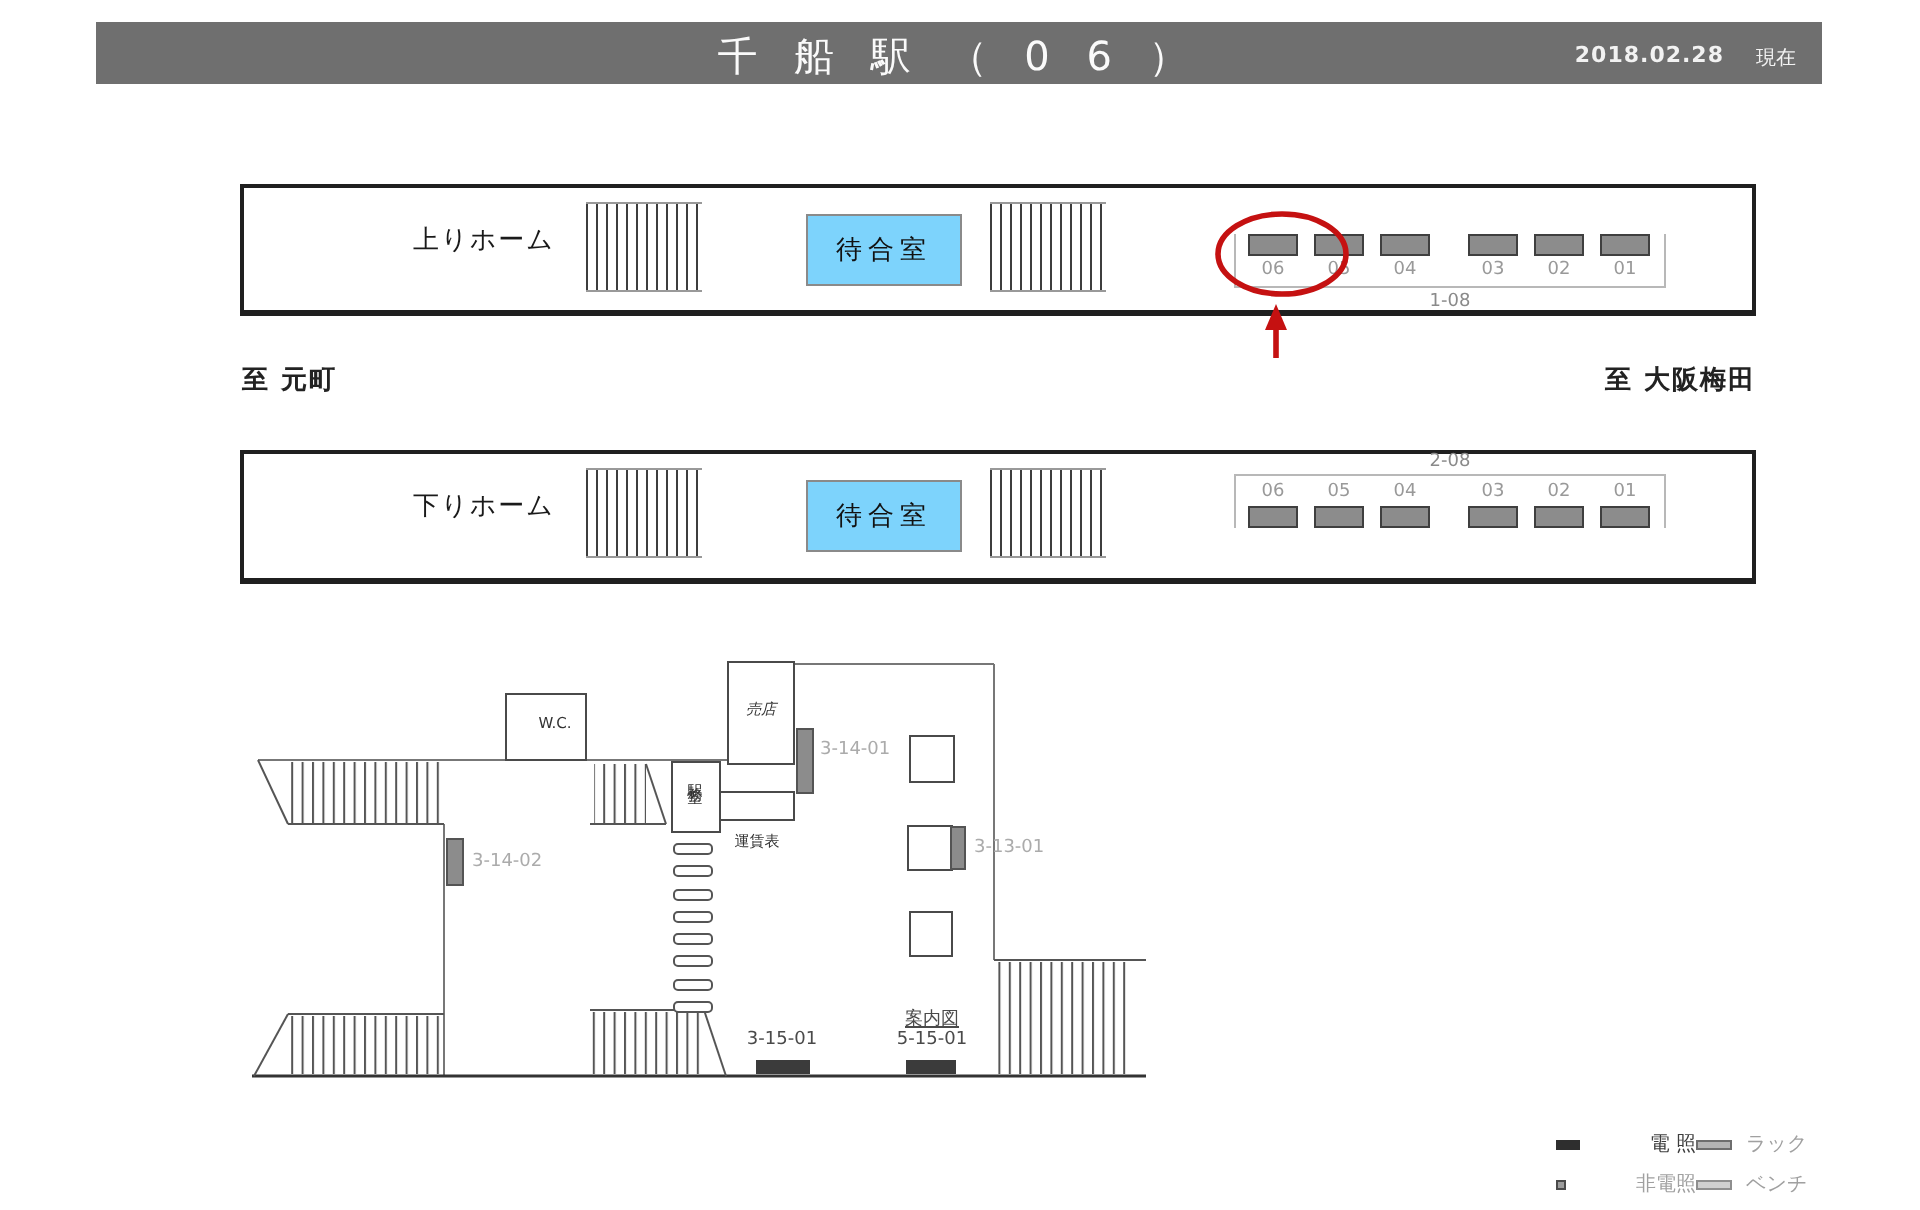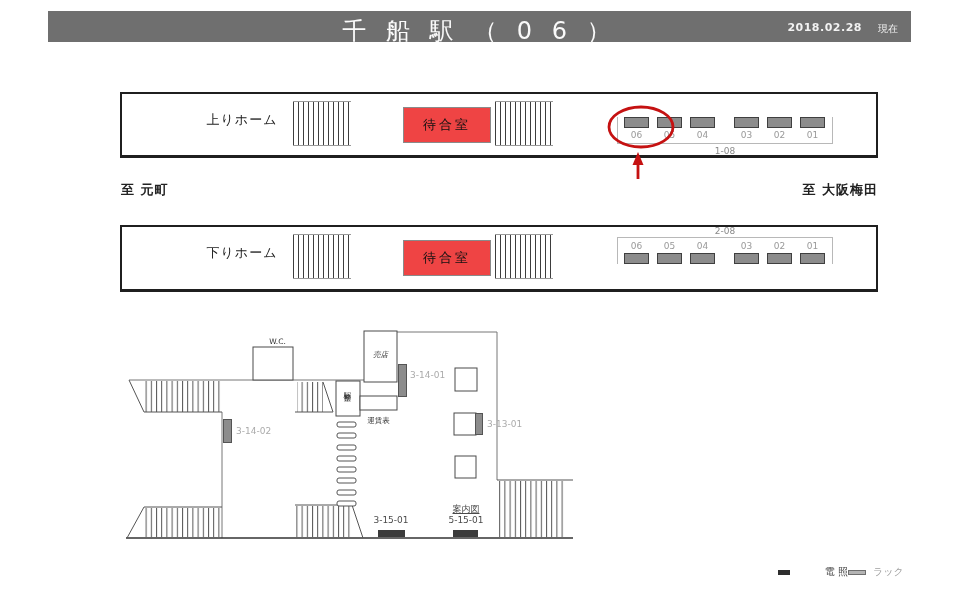--- a/index.html
+++ b/index.html
@@ -2,34 +2,34 @@
 <html><head>
 <meta charset="utf-8">
 <style>
   html,body{margin:0;padding:0;background:#fff;}
   body{width:960px;height:605px;overflow:hidden;font-family:"DejaVu Sans","Liberation Sans",sans-serif;}
   .stage{position:relative;width:960px;height:605px;background:#fff;}
   .a{position:absolute;}
 
   
   #hdr{left:48px;top:11px;width:863px;height:31px;background:#6f6f6f;}
-  #hdr .title{left:0;right:0;top:4px;text-align:center;color:#fafafa;font-size:24px;letter-spacing:6px;white-space:pre;}
+  #hdr .title{left:0;right:0;top:4px;text-align:center;color:#fafafa;font-size:20px;letter-spacing:6px;white-space:pre;}
   #hdr .date{right:49px;top:10px;color:#f2f2f2;font-size:11px;font-weight:bold;letter-spacing:.5px;}
   #hdr .now{right:13px;top:11px;color:#f2f2f2;font-size:10px;}
 
   
   .platform{left:120px;width:758px;border:2px solid #1f1f1f;border-bottom-width:3px;background:#fff;box-sizing:border-box;}
   #p-upper{top:92px;height:66px;}
   #p-lower{top:225px;height:67px;}
   .pname{left:60px;top:17px;width:120px;text-align:center;font-size:13px;color:#1a1a1a;letter-spacing:1px;}
   .stair{width:58px;height:45px;top:7px;box-sizing:border-box;border-top:1px solid #999;border-bottom:1px solid #999;
          background:repeating-linear-gradient(90deg,#3d3d3d 0 1px,transparent 1px 5px);}
   .stair.s1{left:171px;} .stair.s2{left:373px;}
-  .waitbox{left:281px;top:13px;width:88px;height:36px;border:1px solid #8a8a8a;box-sizing:border-box;
-           display:flex;align-items:center;justify-content:center;font-size:13px;letter-spacing:3px;color:#111;background:#ef4444;}
+  .waitbox{left:281px;top:13px;width:78px;height:36px;border:1px solid #8a8a8a;box-sizing:border-box;
+           display:flex;align-items:center;justify-content:center;font-size:13px;letter-spacing:3px;color:#111;background:#7dd3fc;}
   .posgroup{left:495px;width:214px;height:26px;}
   #p-upper .posgroup{top:23px;border-left:1px solid #b8b8b8;border-right:1px solid #b8b8b8;border-bottom:1px solid #b8b8b8;}
   #p-lower .posgroup{top:10px;border-left:1px solid #b8b8b8;border-right:1px solid #b8b8b8;border-top:1px solid #b8b8b8;}
   .adbar{width:25px;height:11px;background:#8c8c8c;border:1px solid #3f3f3f;box-sizing:border-box;}
   #p-upper .adbar{top:0;} #p-lower .adbar{top:15px;}
   .posnum{width:25px;text-align:center;font-size:9px;color:#999;}
   #p-upper .posnum{top:13px;} #p-lower .posnum{top:3px;}
   .c0{left:6px}.c1{left:39px}.c2{left:72px}.c3{left:116px}.c4{left:149px}.c5{left:182px}
   .grouplabel{left:495px;width:216px;text-align:center;font-size:9px;color:#8a8a8a;}
   #p-upper .grouplabel{top:52px;} #p-lower .grouplabel{top:-1px;}
@@ -187,21 +187,21 @@
       <rect class="gate" x="337" y="490" width="19" height="5" rx="2"></rect>
       <rect class="gate" x="337" y="501" width="19" height="5" rx="2"></rect>
     </g>
     <g>
       <rect class="box" x="455" y="368" width="22" height="23"></rect>
       <rect class="box" x="454" y="413" width="22" height="22"></rect>
       <rect class="box" x="455" y="456" width="21" height="22"></rect>
     </g>
   </svg>
 
-  <div class="a clabel" style="left:253px;top:338px;width:49px;">W.C.</div>
+  <div class="a clabel" style="left:253px;top:358px;width:49px;">W.C.</div>
   <div class="a clabel" style="left:364px;top:351px;width:33px;font-style:italic;">売店</div>
   <div class="a" id="office-label" style="left:342px;top:386px;height:28px;">駅務室</div>
   <div class="a clabel" style="left:360px;top:417px;width:37px;">運賃表</div>
 
   <div class="a adrect" style="left:398px;top:364px;width:9px;height:33px;"></div>
   <div class="a graylab" style="left:410px;top:370px;">3-14-01</div>
 
   <div class="a adrect" style="left:223px;top:419px;width:9px;height:24px;"></div>
   <div class="a graylab" style="left:236px;top:426px;">3-14-02</div>
 
@@ -225,15 +225,25 @@
     <div class="lrow">
       <div class="litem col1">
         <span class="lbar lb-lit"></span>
         <span class="lt-dark">電 照</span>
       </div>
       <div class="litem">
         <span class="lbar lb-rack"></span>
         <span class="lt-gray">ラック</span>
       </div>
     </div>
+    <div class="lrow">
+      <div class="litem col1">
+        <span class="lbar lb-unlit"></span>
+        <span class="lt-gray">非電照</span>
+      </div>
+      <div class="litem">
+        <span class="lbar lb-bench"></span>
+        <span class="lt-gray">ベンチ</span>
+      </div>
+    </div>
   </div>
 
 </div>
 
 </body></html>

